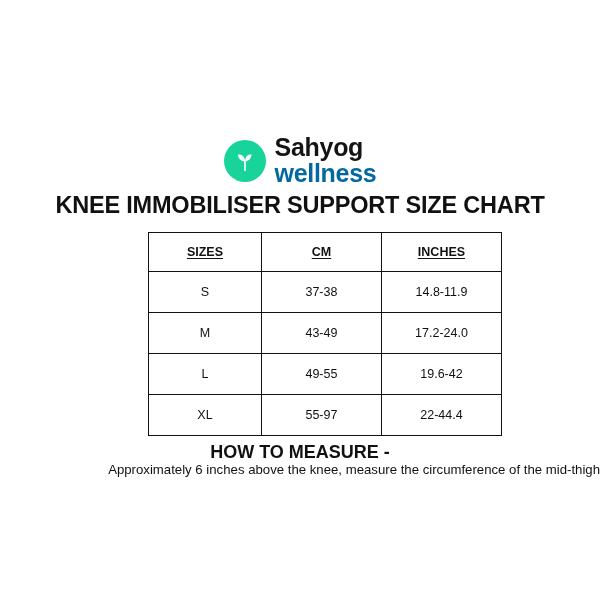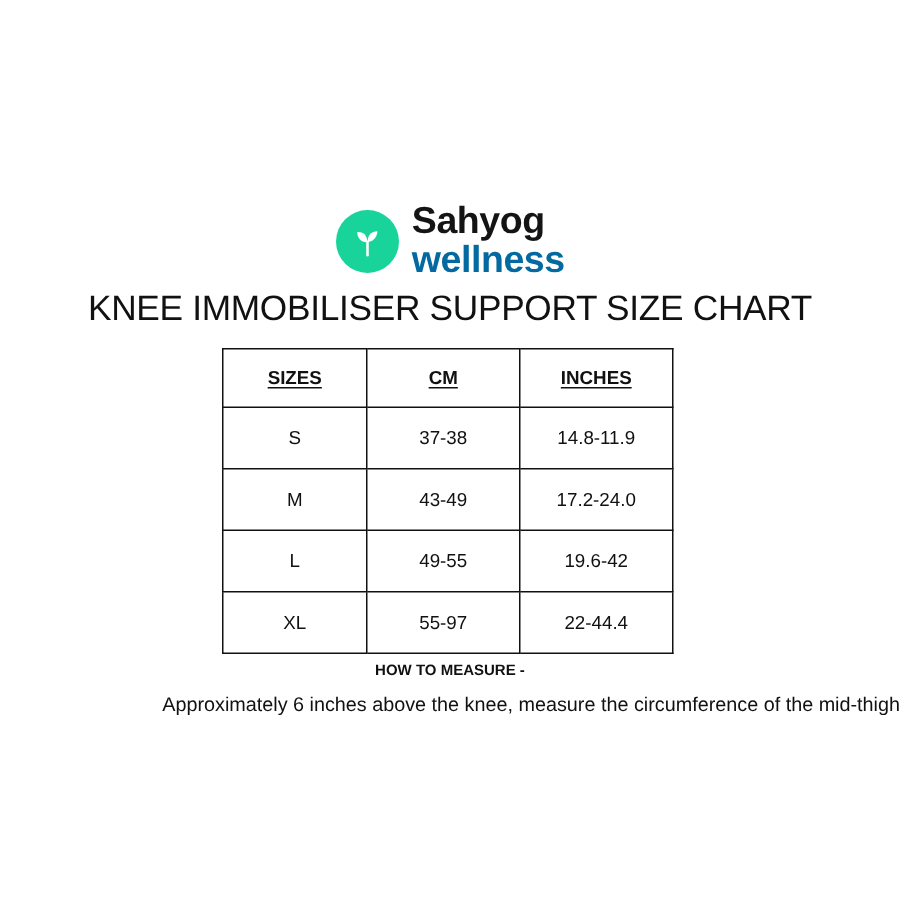--- a/index.html
+++ b/index.html
@@ -67,31 +67,31 @@
   }
 
   
   .chart-title {
     position: absolute;
     top: 192px;
     left: 0;
     width: 600px;
     text-align: center;
     font-size: 23.5px;
-    font-weight: normal;
+    font-weight: bold;
     color: #111111;
     letter-spacing: -0.2px;
   }
 
   
   .table-wrap {
     position: absolute;
     top: 232px;
     left: 148px;
-    width: 301px;
+    width: 354px;
   }
   table.size-chart {
     border-collapse: collapse;
     width: 100%;
     table-layout: fixed;
   }
   table.size-chart td, table.size-chart th {
     border: 1.6px solid #111111;
     text-align: center;
     font-size: 12.5px;
@@ -113,21 +113,21 @@
   col.c-cm { width: 34%; }
   col.c-in { width: 34%; }
 
   
   .measure-head {
     position: absolute;
     top: 442px;
     left: 0;
     width: 600px;
     text-align: center;
-    font-size: 10px;
+    font-size: 18px;
     font-weight: bold;
     color: #111111;
   }
   .measure-text {
     position: absolute;
     top: 462px;
     left: 0;
     width: 600px;
     text-align: right;
     font-size: 13.2px;

